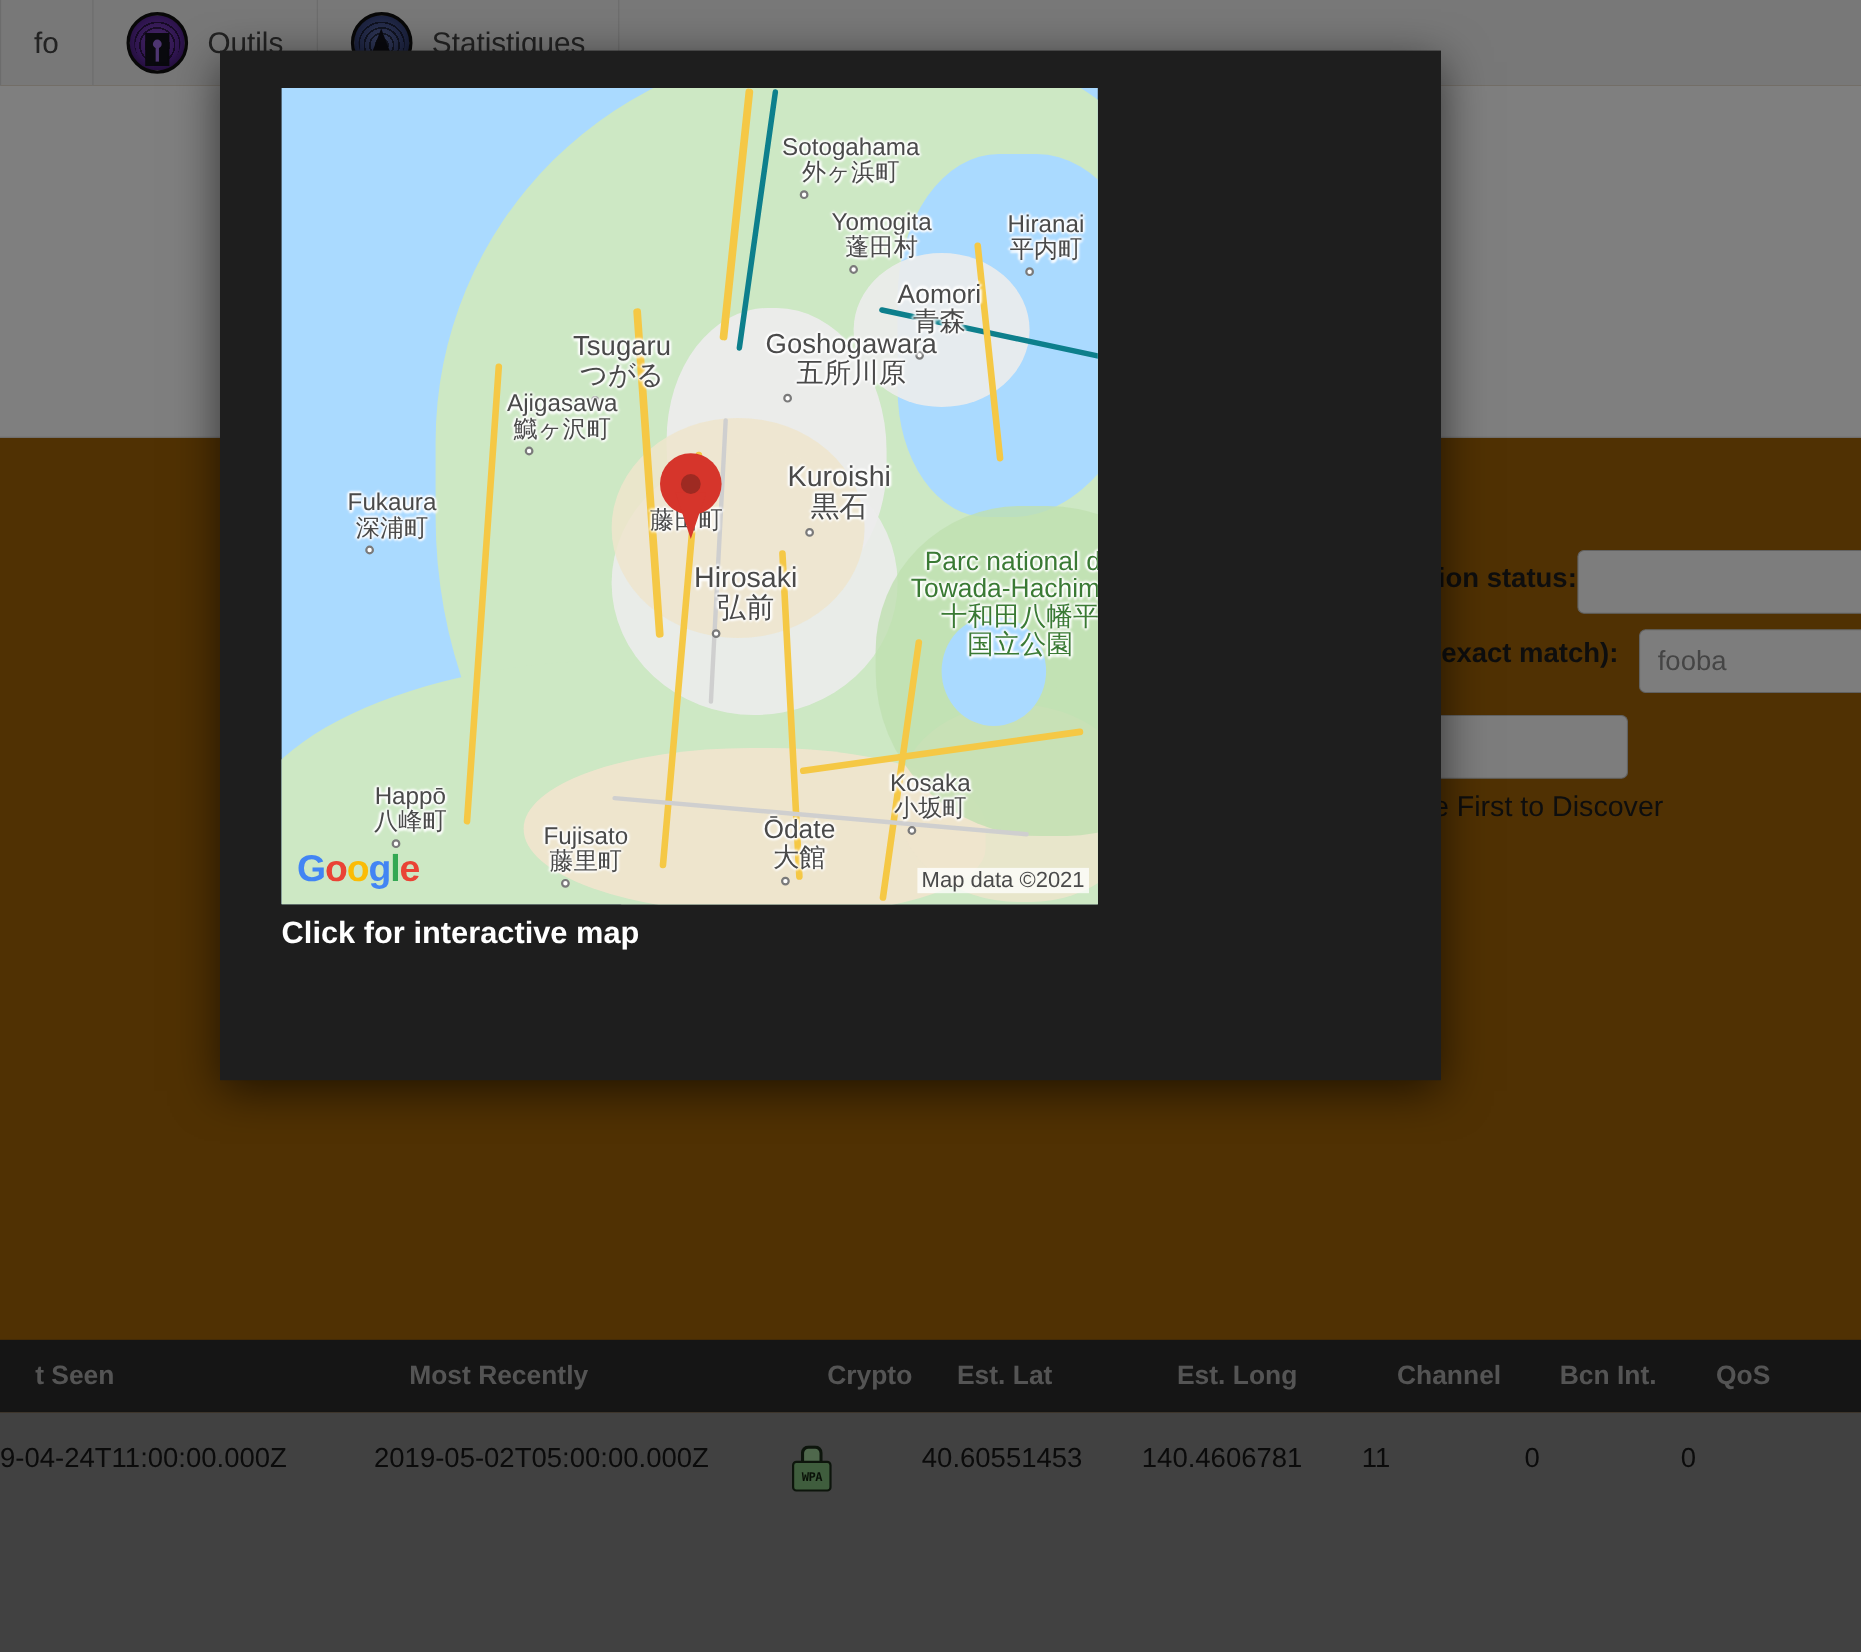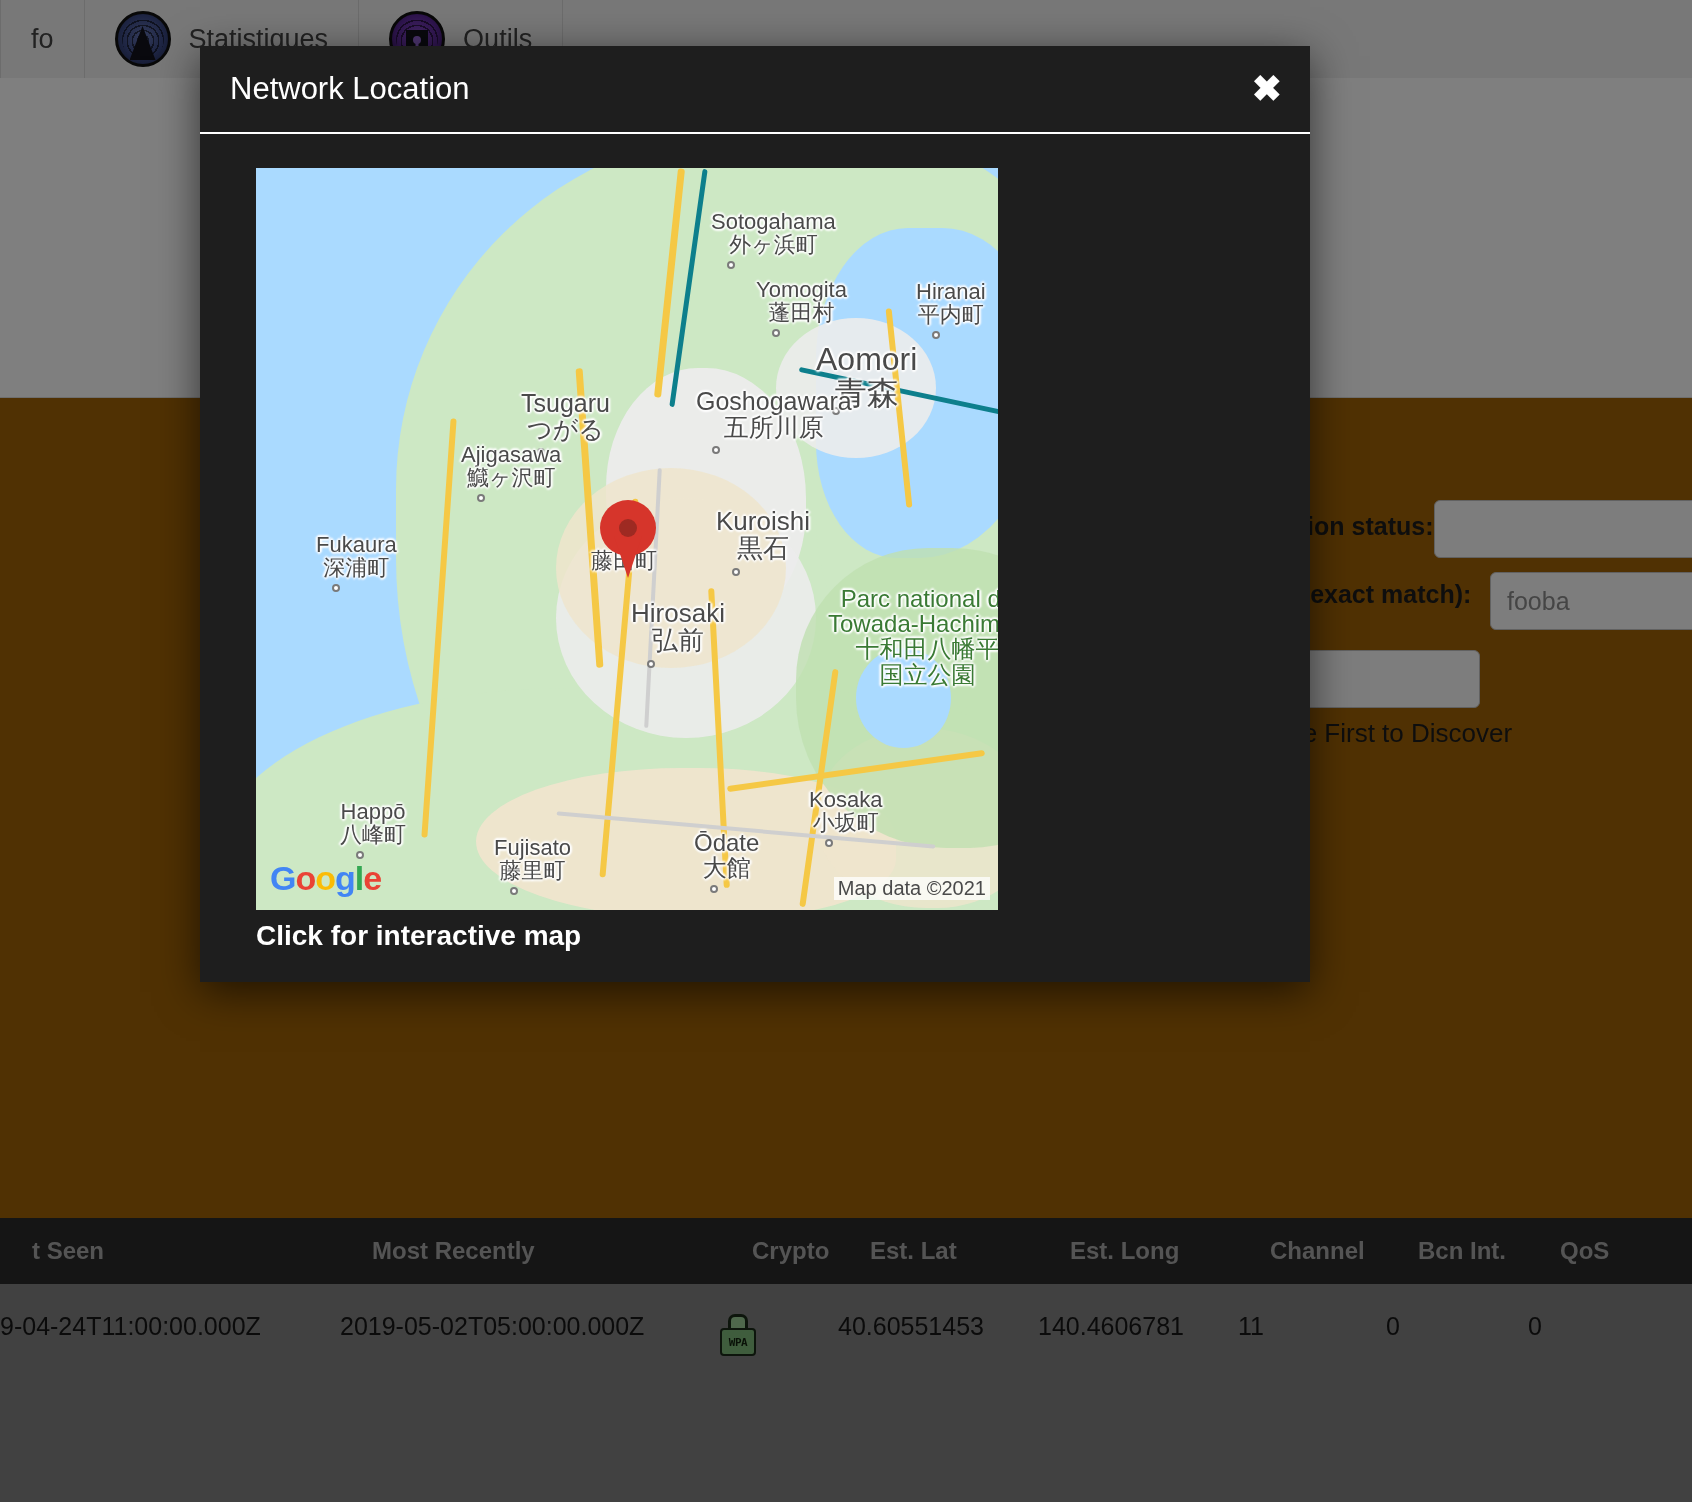--- a/index.html
+++ b/index.html
@@ -230,32 +230,32 @@
 
 <div id="root">
 
   <div class="bg-page">
 
     <div class="navbar">
       <div class="nav-tab">
         <span>fo</span>
       </div>
       <div class="nav-tab">
+        <span class="nav-icon purple">
+          <span class="rings"></span>
+            <span class="shape"></span>
+        </span>
+        <span>Outils</span>
+      </div>
+      <div class="nav-tab">
         <span class="nav-icon blue">
           <span class="rings"></span>
             <span class="shape"></span>
         </span>
         <span>Statistiques</span>
-      </div>
-      <div class="nav-tab">
-        <span class="nav-icon purple">
-          <span class="rings"></span>
-            <span class="shape"></span>
-        </span>
-        <span>Outils</span>
       </div>
     </div>
 
     <div class="bg-panel"></div>
 
     <div class="form-area">
 
       <div class="frow" style="left:985px; top:108px;">
         <span class="flabel">
           <span>ta quality</span><sup>0</sup>:
@@ -312,24 +312,20 @@
         <span class="cell" style="width:148px;">11</span>
         <span class="cell" style="width:142px;">0</span>
         <span class="cell" style="width:120px;">0</span>
       </div>
     </div>
   </div>
 
   <div class="dim"></div>
 
   <div class="modal">
-    <div class="modal-head">
-      <span class="modal-title">Network Location</span>
-      <span class="modal-close">✖</span>
-    </div>
     <div class="modal-body">
 
       <div class="map">
         <div class="land-main"></div>
         <div class="land-e"></div>
         <div class="land-s"></div>
         <div class="bay"></div>
         <div class="urban1"></div>
         <div class="urban2"></div>
         <div class="urban3"></div>
@@ -352,21 +348,21 @@
         <div class="road gray" style="left:300px; top:660px; width:380px;height:4px;  transform:rotate(5deg);"></div>
         <div class="road major" style="left:640px; top:140px; width:6px;  height:200px; transform:rotate(-6deg);"></div>
 
         <div id="map-labels">
             <div class="maplabel" style="left: 455px; top: 42px; font-size: 22px;"><span>Sotogahama</span><span class="ja">外ヶ浜町</span></div>
             <div class="citydot" style="left: 471px; top: 92.6px;"></div>
             <div class="maplabel" style="left: 500px; top: 110px; font-size: 22px;"><span>Yomogita</span><span class="ja">蓬田村</span></div>
             <div class="citydot" style="left: 516px; top: 160.6px;"></div>
             <div class="maplabel" style="left: 660px; top: 112px; font-size: 22px;"><span>Hiranai</span><span class="ja">平内町</span></div>
             <div class="citydot" style="left: 676px; top: 162.6px;"></div>
-            <div class="maplabel" style="left: 560px; top: 175px; font-size: 32px;"><span>Aomori</span><span class="ja">青森</span></div>
+            <div class="maplabel" style="left: 560px; top: 175px; font-size: 24px;"><span>Aomori</span><span class="ja">青森</span></div>
             <div class="citydot" style="left: 576px; top: 239.4px;"></div>
             <div class="maplabel" style="left: 265px; top: 222px; font-size: 25px;"><span>Tsugaru</span><span class="ja">つがる</span></div>
             <div class="citydot" style="left: 281px; top: 279.5px;"></div>
             <div class="maplabel" style="left: 440px; top: 220px; font-size: 25px;"><span>Goshogawara</span><span class="ja">五所川原</span></div>
             <div class="citydot" style="left: 456px; top: 277.5px;"></div>
             <div class="maplabel" style="left: 205px; top: 275px; font-size: 22px;"><span>Ajigasawa</span><span class="ja">鱵ヶ沢町</span></div>
             <div class="citydot" style="left: 221px; top: 325.6px;"></div>
             <div class="maplabel" style="left: 60px; top: 365px; font-size: 22px;"><span>Fukaura</span><span class="ja">深浦町</span></div>
             <div class="citydot" style="left: 76px; top: 415.6px;"></div>
             <div class="maplabel" style="left: 460px; top: 340px; font-size: 26px;"><span>Kuroishi</span><span class="ja">黒石</span></div>

